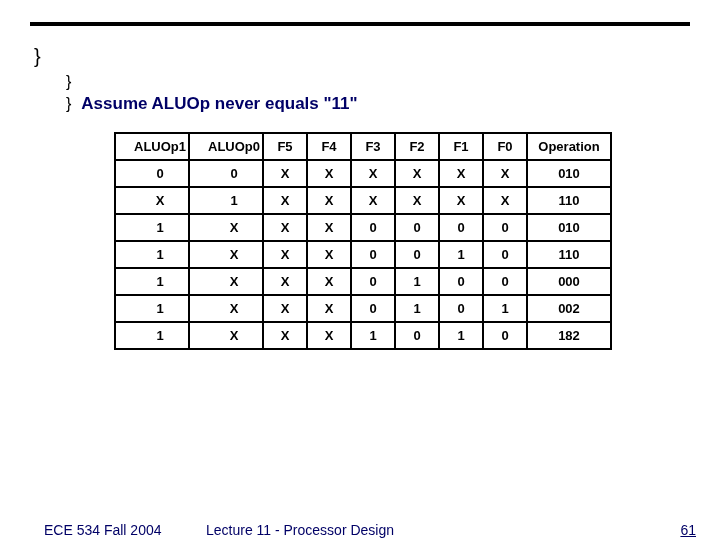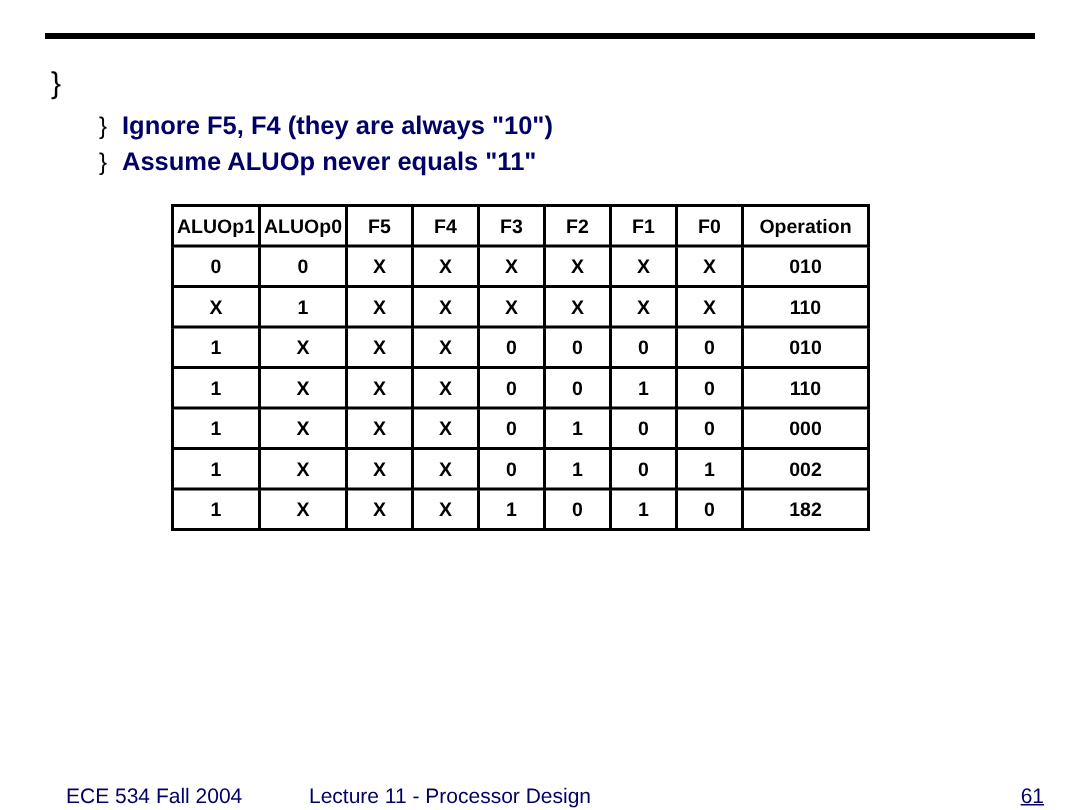--- a/index.html
+++ b/index.html
@@ -69,21 +69,21 @@
   th, td {
     border: 2px solid #000;
     font-size: 13px;
     font-weight: bold;
     text-align: center;
     padding: 5px 0;
   }
   th {
     background: #fff;
   }
-  .col-aluop { width: 56px; }
+  .col-aluop { width: 56px; padding-left: 16px; }
   .col-f { width: 42px; }
   .col-op { width: 82px; }
   .footer {
     position: absolute;
     bottom: 18px;
     left: 0;
     width: 720px;
     font-size: 14px;
     color: #000066;
   }
@@ -107,21 +107,20 @@
 <body>
 
 <div class="slide">
   <hr class="rule">
 
   <div class="main-bullet">
     <span class="glyph">}</span>
   </div>
   <div class="sub-bullet">
     <span class="glyph">}</span>
-    <span class="text">Ignore F5, F4 (they are always "10")</span>
   </div>
   <div class="sub-bullet">
     <span class="glyph">}</span>
     <span class="text">Assume ALUOp never equals "11"</span>
   </div>
 
   <div class="table-wrap">
     <table>
       <thead>
         <tr>

